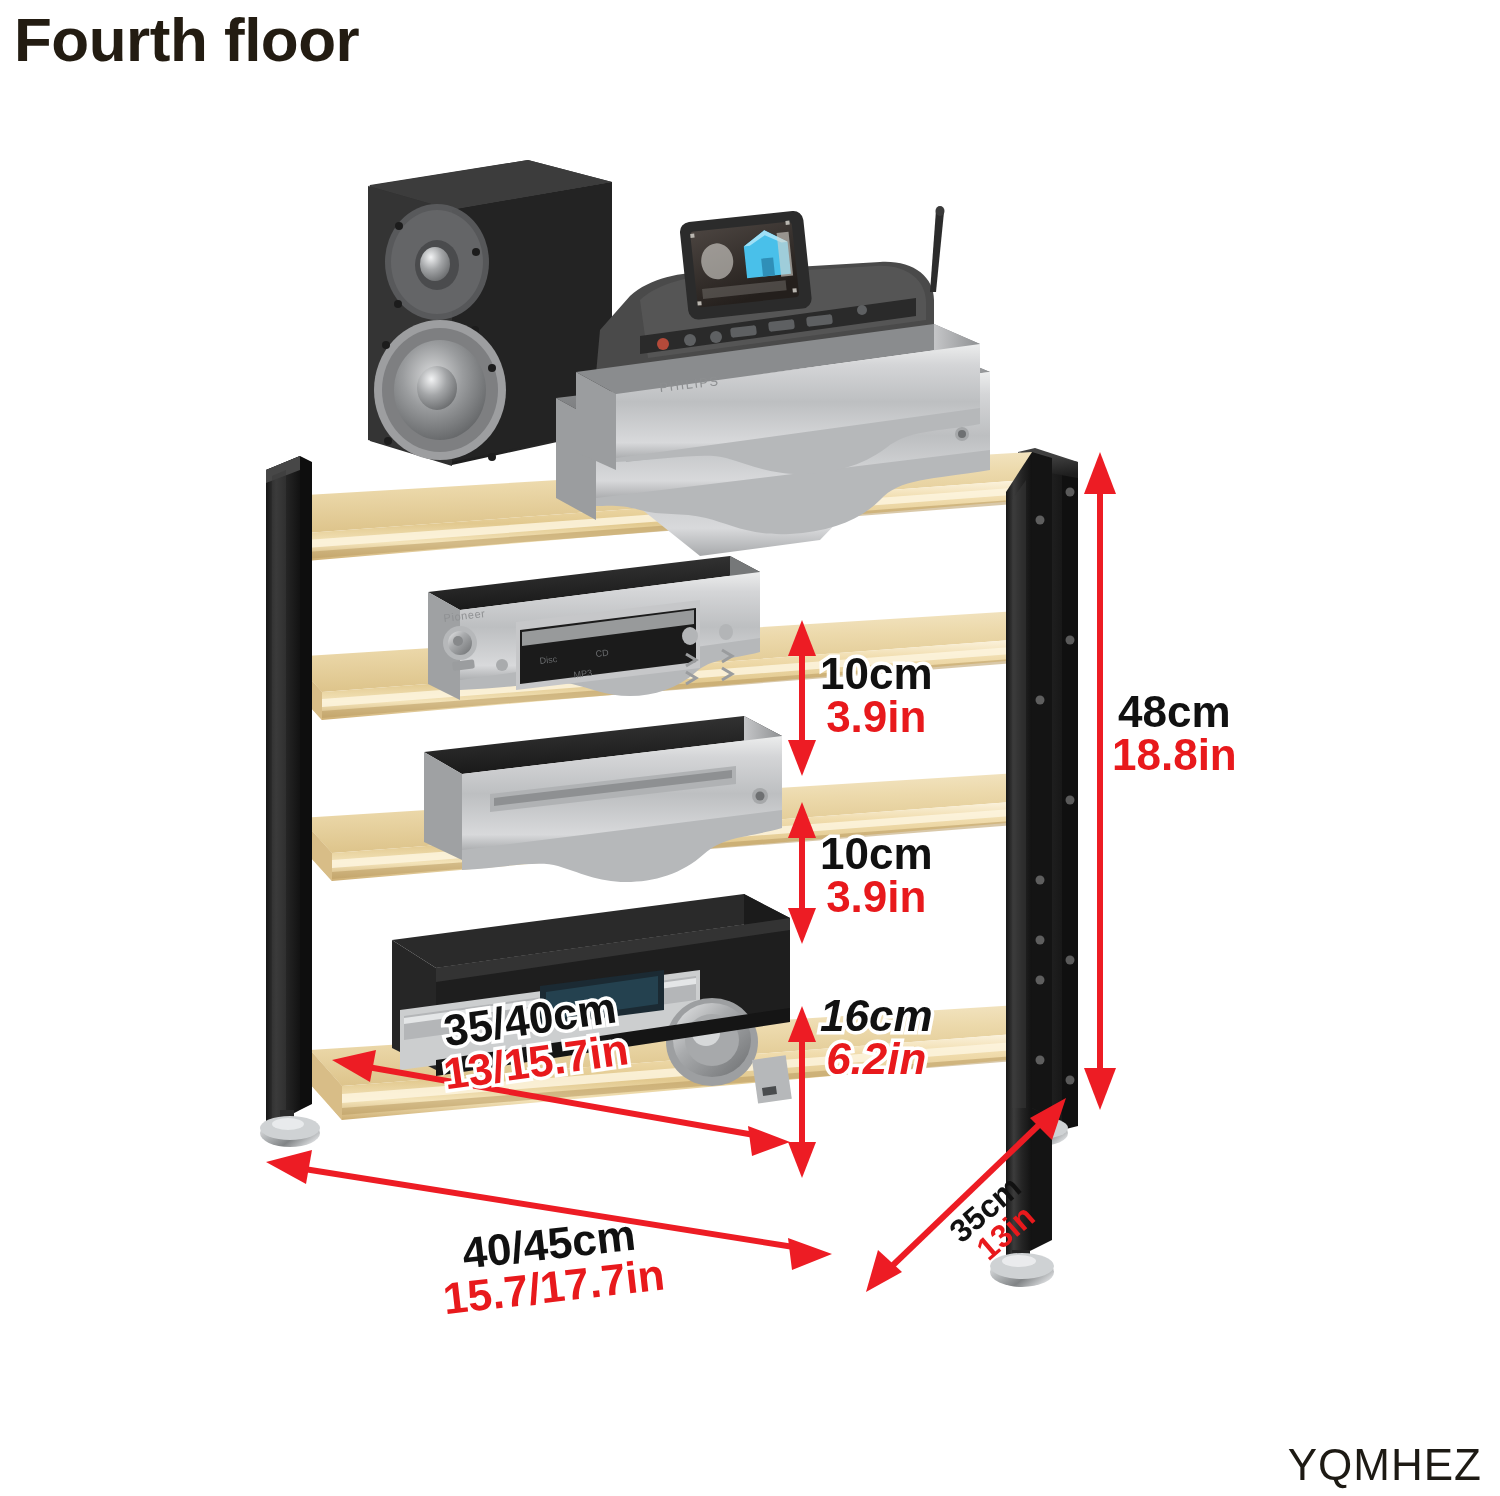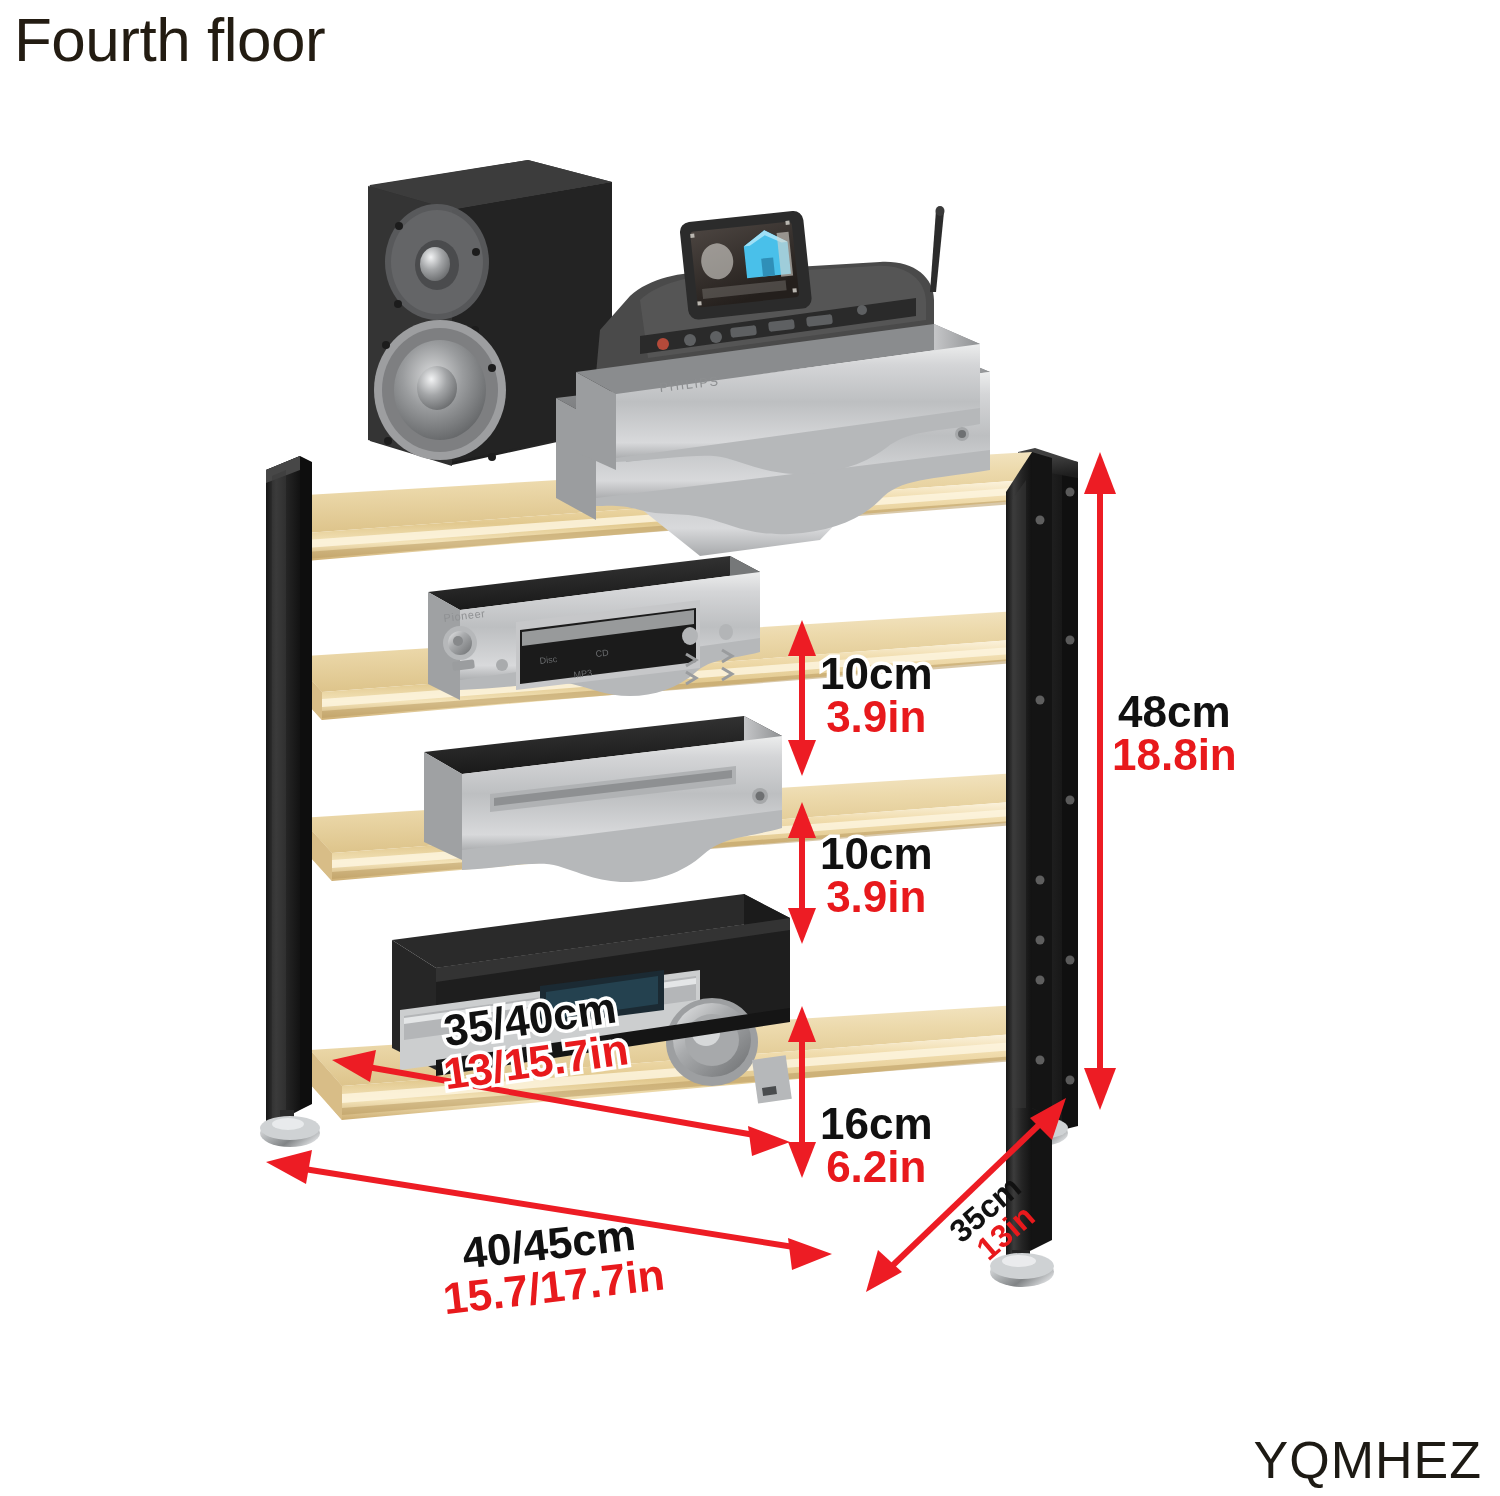--- a/index.html
+++ b/index.html
@@ -1,26 +1,26 @@
 <!DOCTYPE html>
 <html><head>
 <meta charset="utf-8">
 <style>
   html,body{margin:0;padding:0;background:#ffffff;}
   body{width:1500px;height:1496px;position:relative;overflow:hidden;
        font-family:"Liberation Sans","DejaVu Sans",sans-serif;}
 
   #page-title{
     position:absolute;left:14px;top:4px;
-    font-size:62px;font-weight:400;color:#231c12;
+    font-size:62px;font-weight:700;color:#231c12;
     letter-spacing:-0.5px;white-space:nowrap;
   }
   #brand-watermark{
     position:absolute;right:18px;bottom:6px;
-    font-size:52px;font-weight:400;color:#1d1a14;
+    font-size:44px;font-weight:400;color:#1d1a14;
     letter-spacing:1px;white-space:nowrap;
   }
   #scene{position:absolute;left:0;top:0;width:1500px;height:1496px;}
   svg{display:block;}
 
   
   .dim-label{
     position:absolute;
     line-height:0.98;
     text-align:center;
@@ -34,21 +34,21 @@
     paint-order:stroke fill;
   }
   .dim-cm{color:#111111;}
   .dim-in{color:#e8191c;}
   .sz44 .dim-cm,.sz44 .dim-in{font-size:44px;}
   .sz32 .dim-cm,.sz32 .dim-in{font-size:32px;}
   .nostroke .dim-cm,.nostroke .dim-in{-webkit-text-stroke:0;}
 
   #lbl-gap1{left:820px;top:652px;}
   #lbl-gap2{left:820px;top:832px;}
-  #lbl-bottom-gap{left:820px;top:1102px;}
+  #lbl-bottom-gap{left:820px;top:994px;font-style:italic;}
   #lbl-height{left:1112px;top:690px;}
   #lbl-depth-top{left:440px;top:997px;transform:rotate(-8deg);}
   #lbl-width{left:440px;top:1222px;transform:rotate(-6.5deg);}
   #lbl-depth-right{left:955px;top:1190px;transform:rotate(-41deg);}
 </style>
 </head>
 <body>
 
 <div id="page-title">Fourth floor</div>
 

